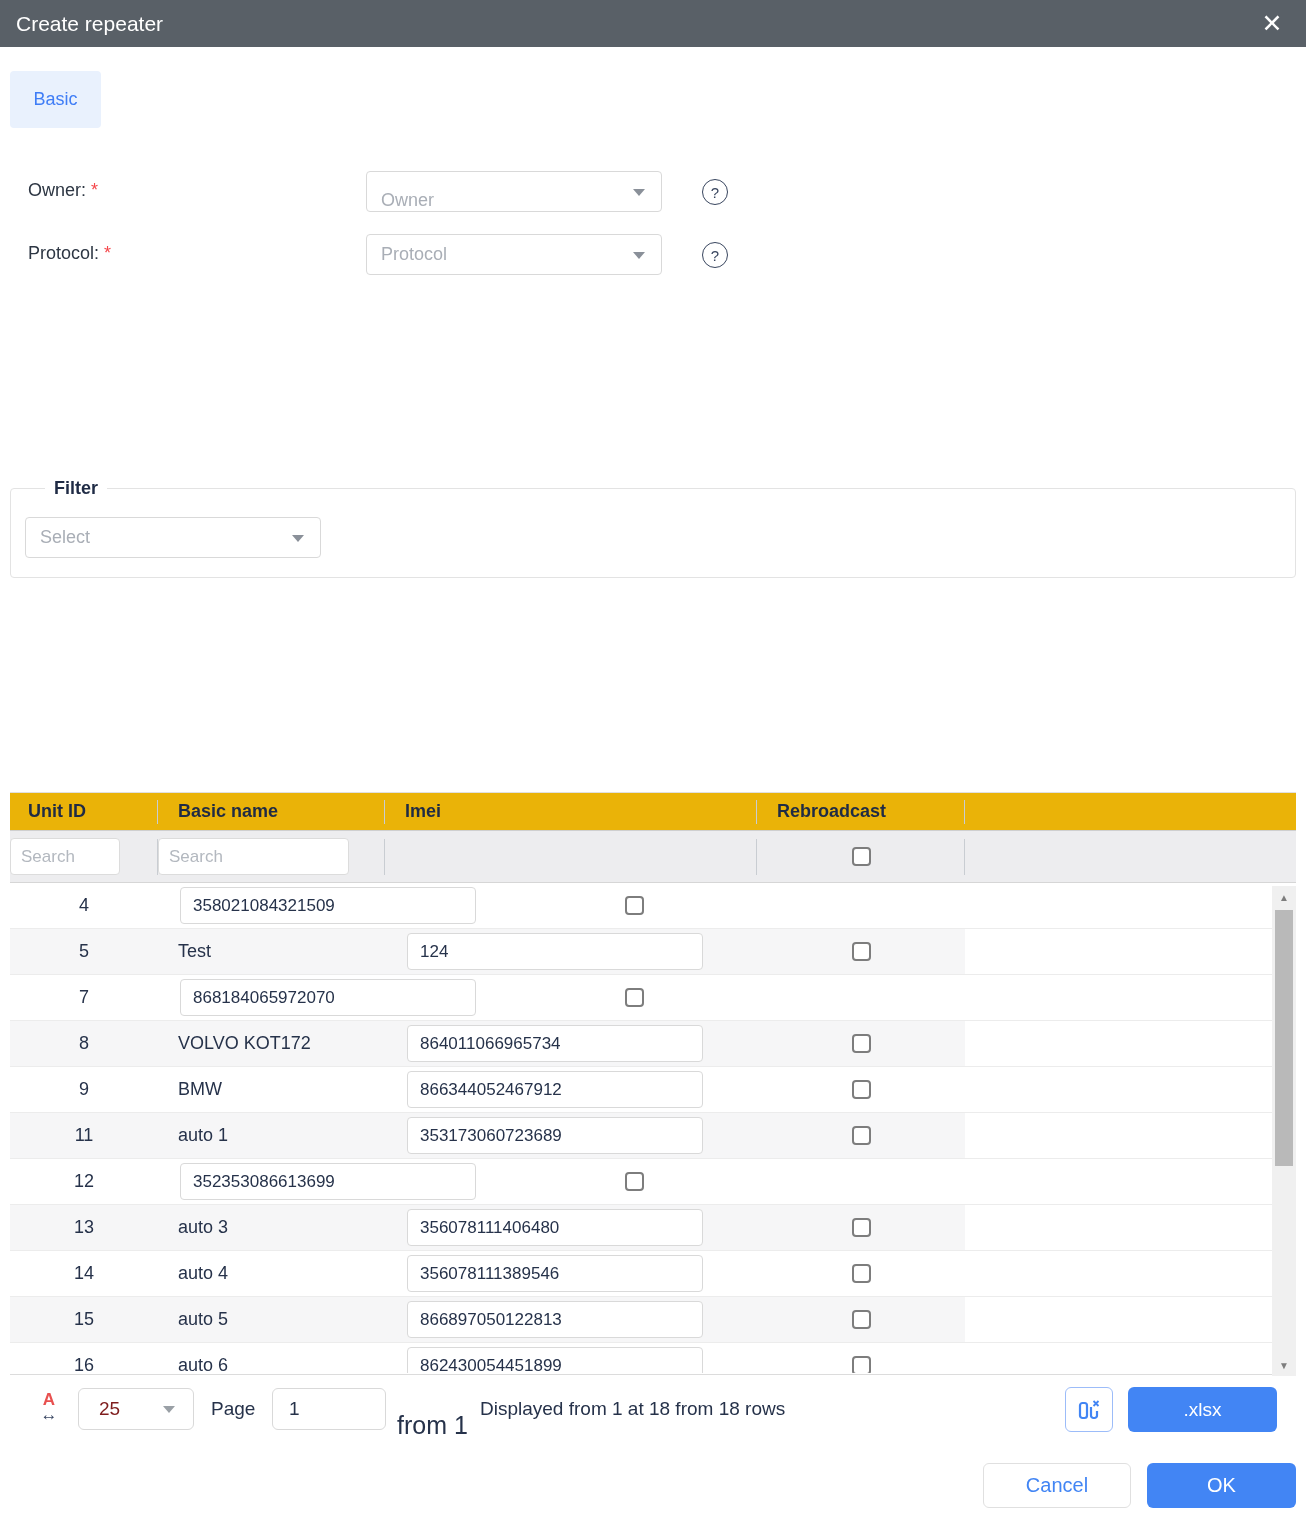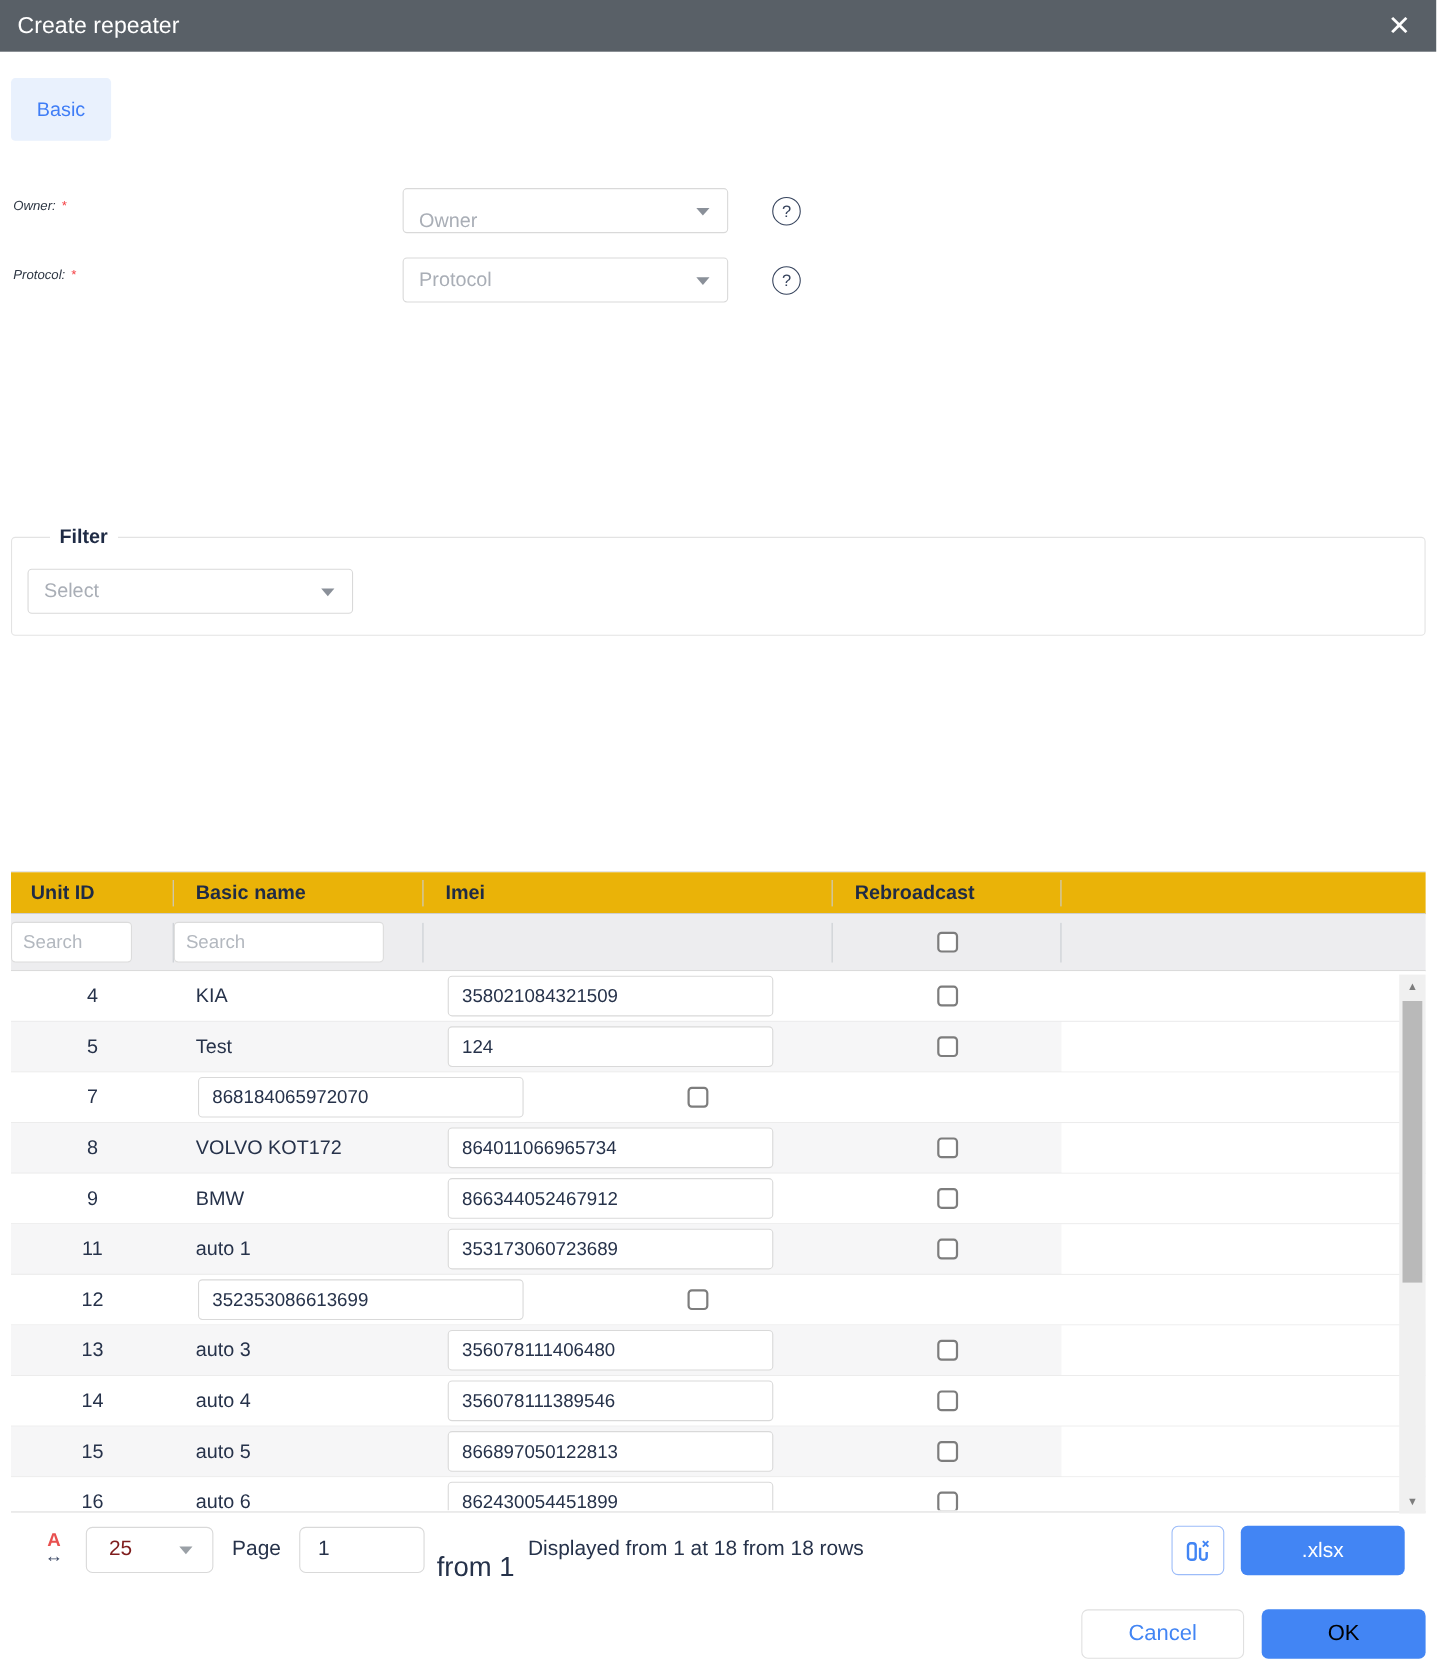--- a/index.html
+++ b/index.html
@@ -13,21 +13,21 @@
   .titlebar .title { color:#fff; font-size:21px; margin-left:16px; font-weight:400; }
   .titlebar .close { position:absolute; right:14px; top:0; height:47px; width:40px; display:flex;
                      align-items:center; justify-content:center; color:#fff; font-size:25px; cursor:pointer; }
 
   
   .tab-basic { position:absolute; left:10px; top:71px; width:91px; height:57px; background:#e9f1fd;
                border-radius:4px; display:flex; align-items:center; justify-content:center;
                color:#3f7df6; font-size:18px; cursor:pointer; }
 
   
-  .form-label { position:absolute; left:12px; font-size:12px; color:#2d3643;font-style:italic; }
+  .form-label { position:absolute; left:28px; font-size:18px; color:#2d3643; }
   .req { color:#f5474b; margin-left:5px; }
   .select-box { position:absolute; height:41px; border:1px solid #d9d9d9; border-radius:4px; background:#fff;
                 display:flex; align-items:center; padding-left:14px; font-size:18px; color:#a9aeb6; cursor:pointer; }
   .select-box .caret { position:absolute; right:16px; top:50%; margin-top:-3px; width:0; height:0;
                        border-left:6px solid transparent; border-right:6px solid transparent;
                        border-top:7px solid #8a9099; }
   .help { position:absolute; width:26px; height:26px; border:1.6px solid #38455e; border-radius:50%;
           display:flex; align-items:center; justify-content:center; font-size:15px; color:#38455e; }
 
   
@@ -96,21 +96,21 @@
   .col-toggle { position:absolute; left:1065px; top:4px; width:48px; height:45px; border:1px solid #9cbcf9;
                 border-radius:6px; background:#fff; display:flex; align-items:center; justify-content:center; cursor:pointer; }
   .xlsx-btn { position:absolute; left:1128px; top:4px; width:149px; height:45px; background:#4285f4;
               border:none; border-radius:6px; color:#fff; font-size:19px; font-family:inherit; cursor:pointer; }
 
   
   .actions { position:absolute; left:0; top:1463px; width:1306px; height:46px; }
   .btn-cancel { position:absolute; left:983px; top:0; width:148px; height:45px; background:#fff;
                 border:1px solid #e0e0e0; border-radius:6px; color:#4285f4; font-size:20px; font-family:inherit; cursor:pointer; }
   .btn-ok { position:absolute; left:1147px; top:0; width:149px; height:45px; background:#4285f4;
-            border:none; border-radius:6px; color:#000000; font-size:20px; font-family:inherit; cursor:pointer; }
+            border:none; border-radius:6px; color:#ffffff; font-size:20px; font-family:inherit; cursor:pointer; }
 </style>
 </head>
 <body>
 
 <div class="stage">
 
   <div class="titlebar">
     <span class="title">Create repeater</span>
     <span class="close">✕</span>
   </div>
@@ -156,21 +156,20 @@
         </div>
       <div class="c3 divider"></div>
       <div class="c4 divider cell-check">
           <span class="checkbox"></span>
         </div>
       <div class="c5"></div>
     </div>
     <div class="grid-body" id="grid-body">
     <div class="gr-row data-row">
       <div class="c1 cell-id">4</div>
-      <div class="c2 cell-name">KIA</div>
       <div class="c3 cell-imei">
             <input class="imei-input" value="358021084321509" style="">
           </div>
       <div class="c4 cell-check">
             <span class="checkbox"></span>
           </div>
       <div class="c5 row-filler"></div>
     </div>
 
     <div class="gr-row data-row alt">

